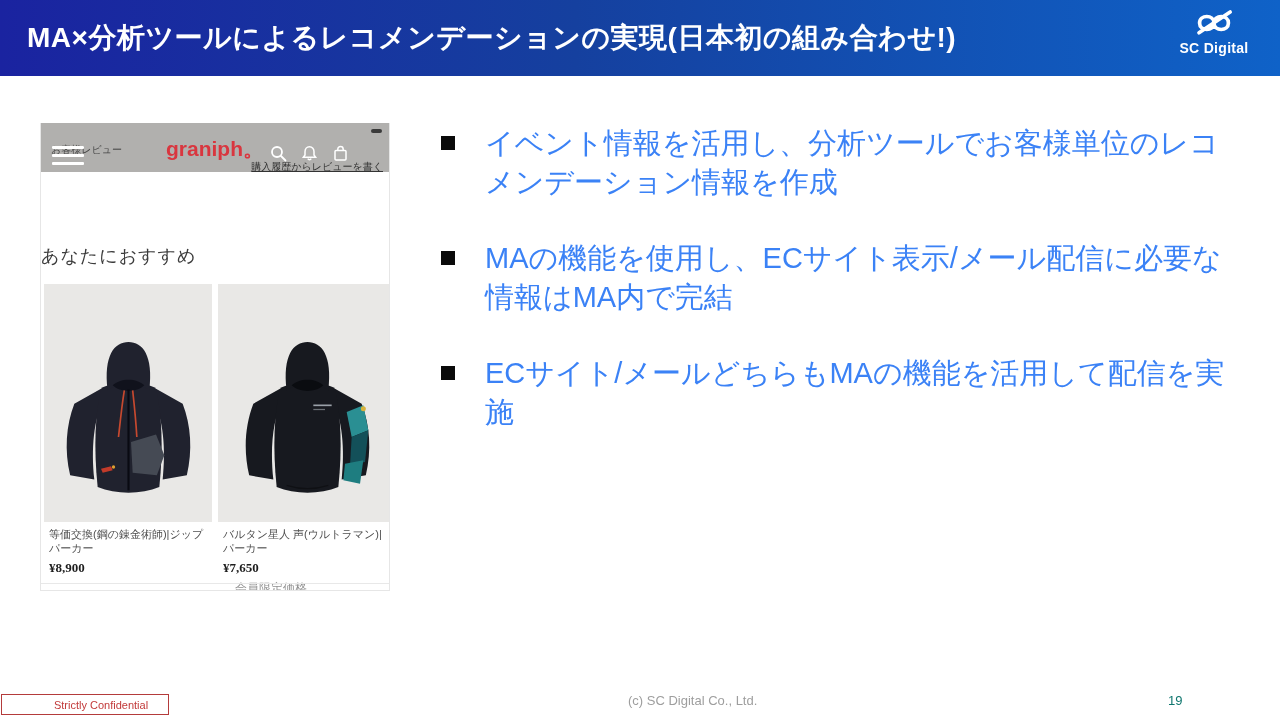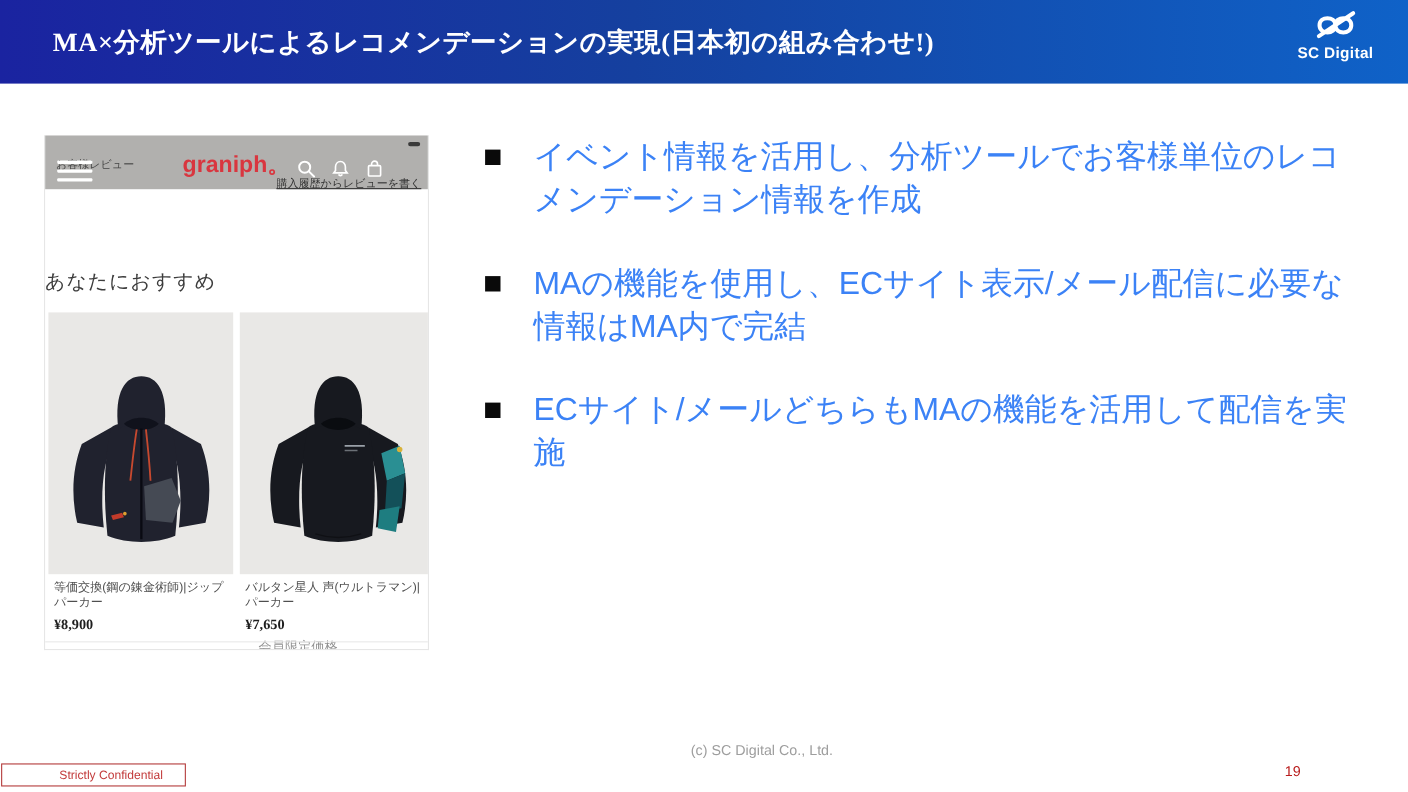--- a/index.html
+++ b/index.html
@@ -3,21 +3,21 @@
 <meta charset="utf-8">
 <style>
   html,body{margin:0;padding:0;}
   body{font-family:"Liberation Sans", sans-serif; background:#ffffff;}
   .slide{position:relative;width:1280px;height:720px;background:#ffffff;overflow:hidden;}
 
   
   .titlebar{position:absolute;left:0;top:0;width:1280px;height:76px;
     background:linear-gradient(90deg,#1a23a0 0%,#15409f 45%,#0f62c8 100%);
     display:flex;align-items:center;}
-  .slide-title{margin:0 0 0 48px;color:#ffffff;font-size:24px;font-weight:700;letter-spacing:.5px;font-family:Liberation Serif, serif;}
+  .slide-title{margin:0 0 0 27px;color:#ffffff;font-size:28px;font-weight:700;letter-spacing:.5px;}
   .logo-block{position:absolute;right:16px;top:8px;width:100px;display:flex;flex-direction:column;align-items:center;}
   .logo-icon{display:block;}
   .logo-text{color:#ffffff;font-size:14px;font-weight:700;margin-top:2px;letter-spacing:.3px;}
 
   
   .phone{position:absolute;left:40px;top:123px;width:348px;height:467px;background:#ffffff;
     overflow:hidden;border:1px solid #e6e6e6;border-top:none;box-sizing:content-box;}
   .p-header{position:absolute;left:0;top:0;width:348px;height:49px;background:#b1b0ae;}
   .p-reviews-label{position:absolute;left:10px;top:20px;font-size:10px;color:#454545;}
   .hamburger-icon{position:absolute;left:11px;top:23px;width:32px;cursor:pointer;}
@@ -44,22 +44,22 @@
   
   .bullets{position:absolute;left:441px;top:124px;width:805px;margin:0;padding:0;list-style:none;}
   .bullets li{display:flex;margin-bottom:37px;}
   .bullet-marker{flex:0 0 14px;width:14px;height:14px;background:#0a0a0a;margin-top:12px;margin-right:30px;}
   .bullet-text{font-size:29px;line-height:39px;color:#3b82f6;font-weight:500;max-width:755px;}
 
   
   .confidential-box{position:absolute;left:1px;top:694px;width:134px;height:19px;
     border:1px solid #b43b3b;display:flex;align-items:center;justify-content:center;padding-left:32px;}
   .confidential-box span{color:#c23a3a;font-size:11px;}
-  .footer-copy{position:absolute;left:628px;top:674px;font-size:13px;color:#9e9e9e;}
-  .page-number{position:absolute;left:1168px;top:693px;font-size:13px;color:#b91c1c;}
+  .footer-copy{position:absolute;left:628px;top:693px;font-size:13px;color:#9e9e9e;}
+  .page-number{position:absolute;left:1168px;top:693px;font-size:13px;color:#0f766e;}
 </style>
 </head>
 <body>
 
 <div class="slide">
 
   <header class="titlebar">
     <h1 class="slide-title">MA×分析ツールによるレコメンデーションの実現(日本初の組み合わせ!)</h1>
     <div class="logo-block">
       <svg class="logo-icon" width="64" height="30" viewBox="0 0 52 26">

